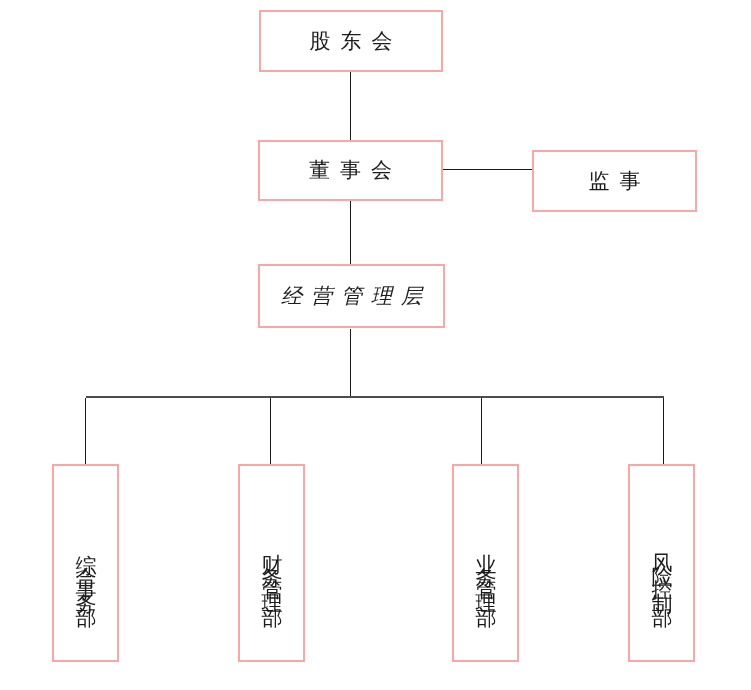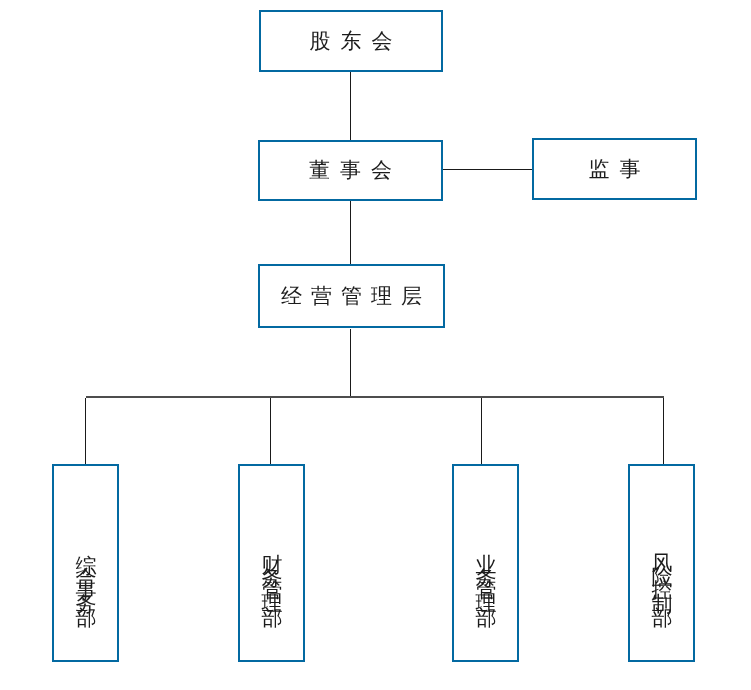--- a/index.html
+++ b/index.html
@@ -11,21 +11,21 @@
   #canvas {
     position: relative;
     width: 751px;
     height: 690px;
     background: #ffffff;
     overflow: hidden;
   }
   .node {
     position: absolute;
     box-sizing: border-box;
-    border: 2px solid #0369a1;
+    border: 2px solid #fca5a5;
     background: #ffffff;
     display: flex;
     align-items: center;
     justify-content: center;
     color: #1c1c1c;
     font-size: 21px;
     line-height: 1;
   }
   .hlabel {
     letter-spacing: 10px;
@@ -42,22 +42,22 @@
     letter-spacing: 13px;
     padding-top: 13px; 
   }
   .edge {
     position: absolute;
     background: #1a1a1a;
   }
   
   #n-shareholders { left: 259px; top: 10px;  width: 184px; height: 62px; }
   #n-board        { left: 258px; top: 140px; width: 185px; height: 61px; text-align: center; }
-  #n-supervisor   { left: 532px; top: 138px; width: 165px; height: 62px; }
-  #n-management   { left: 258px; top: 264px; width: 187px; height: 64px; }
+  #n-supervisor   { left: 532px; top: 150px; width: 165px; height: 62px; }
+  #n-management   { left: 258px; top: 264px; width: 187px; height: 64px; font-style: italic; }
   .dept           { top: 464px; width: 67px; height: 198px; }
   #n-dept-general  { left: 52px;  }
   #n-dept-finance  { left: 238px; }
   #n-dept-business { left: 452px; }
   #n-dept-risk     { left: 628px; }
   
   #e-shareholders-board { left: 350px; top: 72px;  width: 1px;  height: 68px; }
   #e-board-supervisor   { left: 443px; top: 169px; width: 89px; height: 1px;  }
   #e-board-management   { left: 350px; top: 201px; width: 1px;  height: 63px; }
   #e-management-branch  { left: 350px; top: 329px; width: 1px;  height: 68px; }

